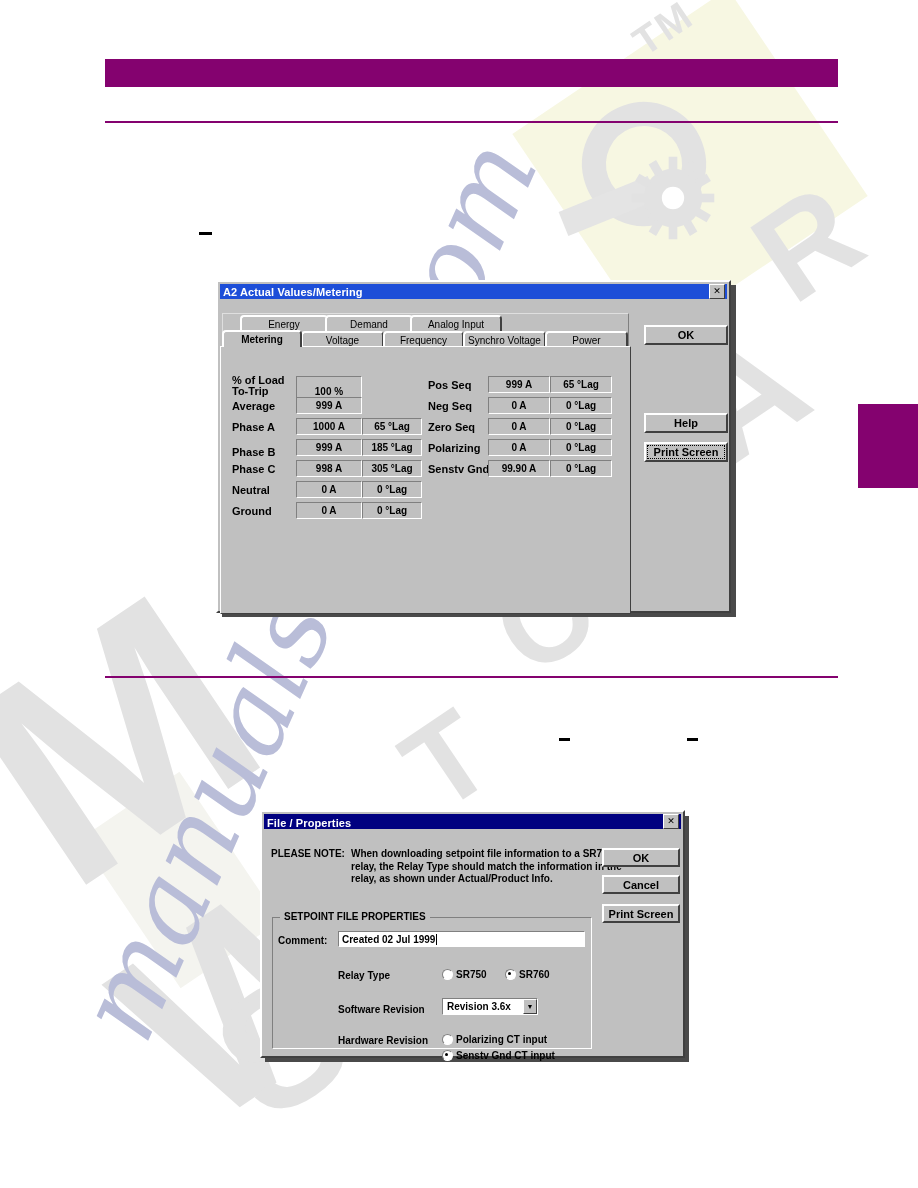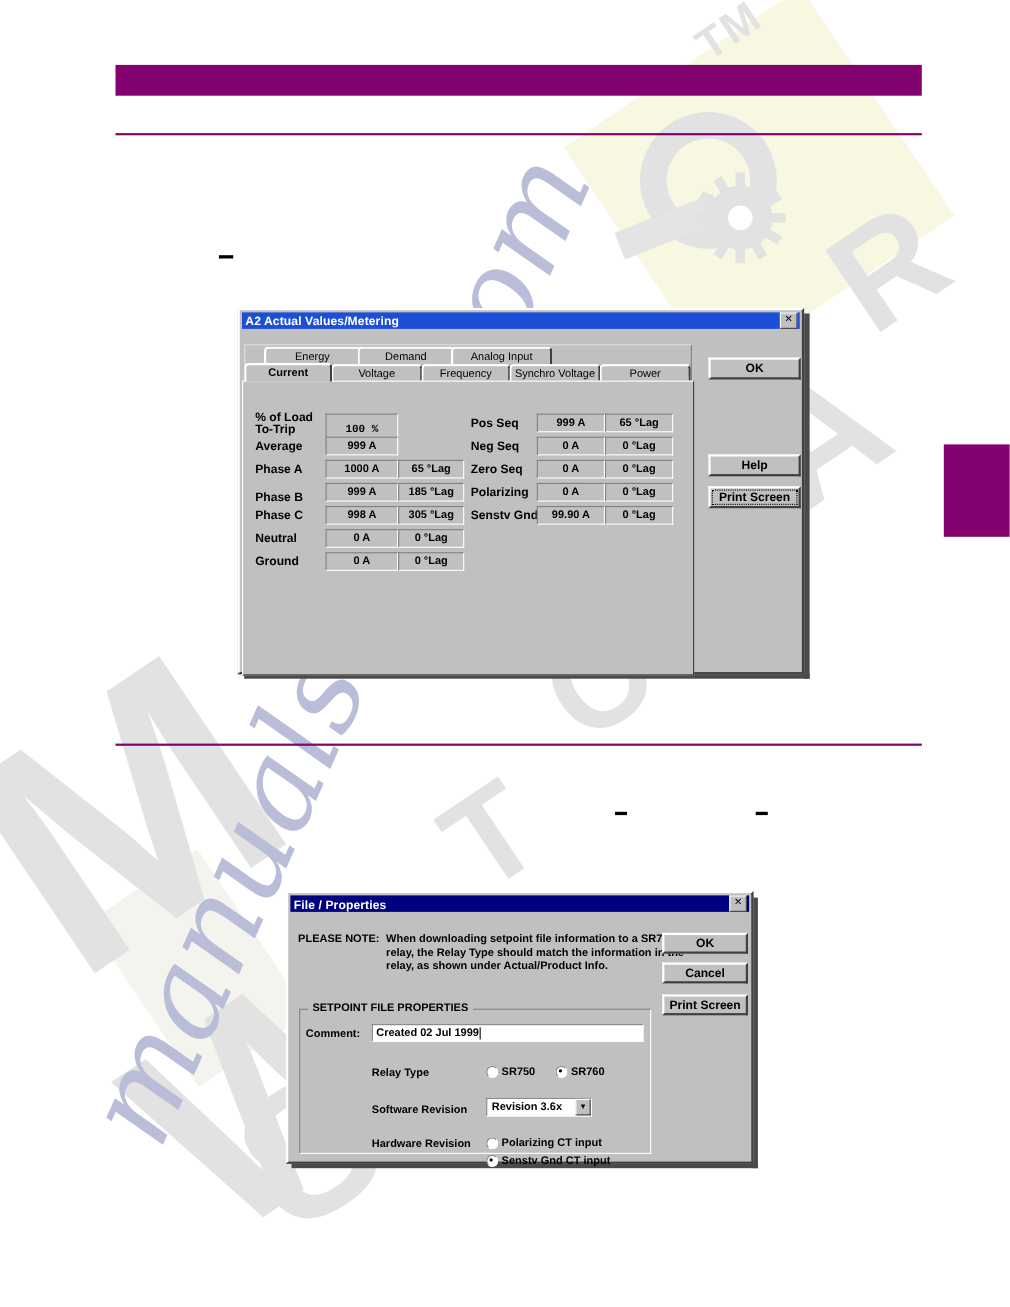--- a/index.html
+++ b/index.html
@@ -223,21 +223,21 @@
       <span>Energy</span>
     </div>
     <div class="tab" style="left:105px;top:16px;width:88px;height:16px;">
       <span>Demand</span>
     </div>
     <div class="tab" style="left:190px;top:16px;width:92px;height:16px;">
       <span>Analog Input</span>
     </div>
 
     <div class="tab sel" style="left:2px;top:31px;width:80px;height:17px;z-index:3;border-bottom:none;background:#c0c0c0;">
-      <span>Current</span>
+      <span>Metering</span>
     </div>
     <div class="tab" style="left:81px;top:32px;width:83px;height:16px;">
       <span>Voltage</span>
     </div>
     <div class="tab" style="left:163px;top:32px;width:81px;height:16px;">
       <span>Frequency</span>
     </div>
     <div class="tab" style="left:243px;top:32px;width:83px;height:16px;">
       <span>Synchro Voltage</span>
     </div>
@@ -246,21 +246,21 @@
     </div>
 
     <div style="position:absolute;left:0px;top:47px;width:409px;height:266px;background:#c0c0c0;
                 border-top:1px solid #ffffff;border-left:1px solid #ffffff;
                 border-right:1px solid #404040;border-bottom:1px solid #404040;">
 
       <div class="vlabel" style="left:11px;top:28px;">
         <span>% of Load</span><br>
         <span>To-Trip</span>
       </div>
-      <div class="vbox" style="left:75px;top:29px;width:66px;height:30px;font-family:Liberation Mono, monospace;">100 %</div>
+      <div class="vbox" style="left:75px;top:29px;width:66px;height:30px;">100 %</div>
 
       <div class="vlabel" style="left:11px;top:54px;">Average</div>
       <div class="vbox" style="left:75px;top:50px;width:66px;height:17px;">999 A</div>
 
       <div class="vlabel" style="left:11px;top:75px;">Phase A</div>
       <div class="vbox" style="left:75px;top:71px;width:66px;height:17px;">1000 A</div>
       <div class="vbox" style="left:141px;top:71px;width:60px;height:17px;">65 °Lag</div>
 
       <div class="vlabel" style="left:11px;top:100px;">Phase B</div>
       <div class="vbox" style="left:75px;top:92px;width:66px;height:17px;">999 A</div>

